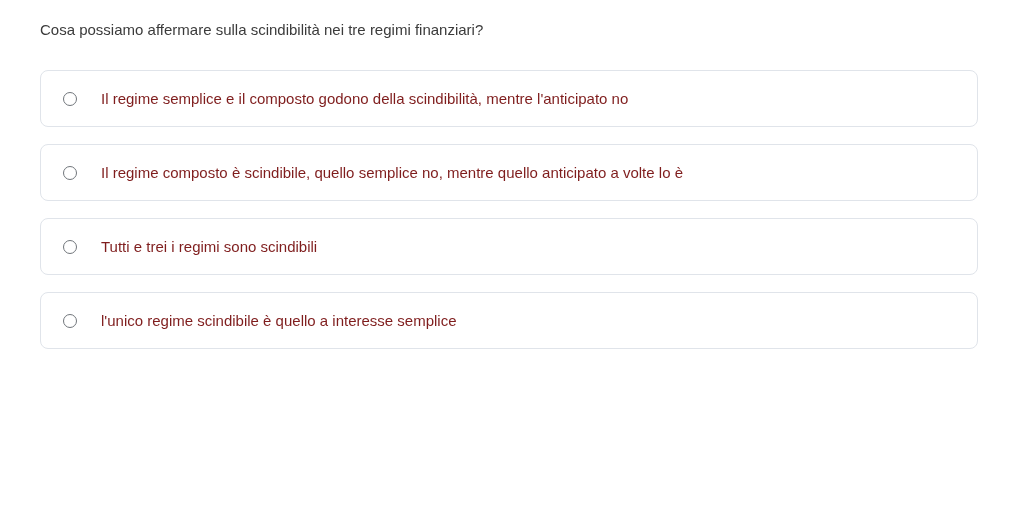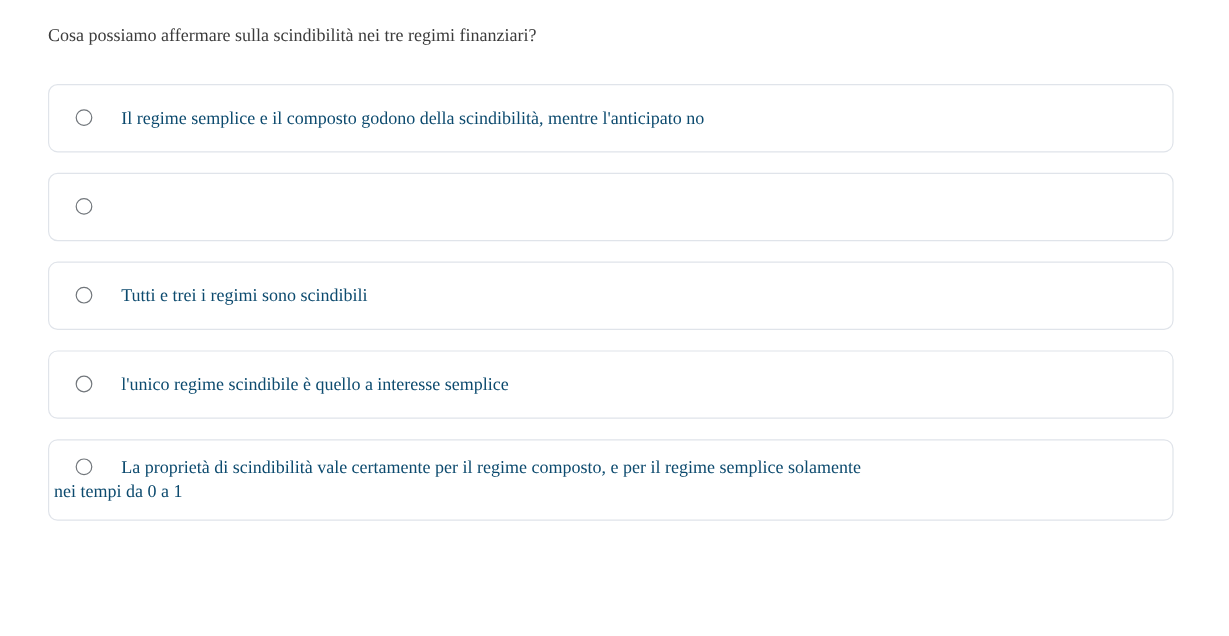--- a/index.html
+++ b/index.html
@@ -10,21 +10,20 @@
   body {
     width: 1024px;
     height: 530px;
     font-family: "Liberation Sans", sans-serif;
     overflow: hidden;
   }
   .page {
     box-sizing: border-box;
     width: 1024px;
     padding: 20px 46px 0 40px;
-    font-family: Liberation Serif, serif;
   }
   .question {
     font-size: 15px;
     line-height: 20px;
     color: #3b3b3b;
     margin: 0 0 30px 0;
   }
   .options {
     width: 100%;
   }
@@ -37,21 +36,21 @@
     display: flex;
     align-items: center;
     padding: 13px 8px 13px 4px;
     margin-bottom: 17px;
     cursor: pointer;
   }
   .option-inner {
     width: 100%;
     font-size: 15px;
     line-height: 20px;
-    color: #0c4a6e;
+    color: #7f1d1d;
   }
   .radio {
     display: inline-block;
     box-sizing: border-box;
     width: 14px;
     height: 14px;
     border: 1.5px solid #71767b;
     border-radius: 50%;
     background: #ffffff;
     margin: 0 24px 0 18px;
@@ -64,26 +63,22 @@
 </head>
 <body>
 
 <div class="page">
   <div class="question">Cosa possiamo affermare sulla scindibilità nei tre regimi finanziari?</div>
   <div class="options" id="options">
       <div class="option">
         <div class="option-inner"><span class="radio"></span><span class="option-label">Il regime semplice e il composto godono della scindibilità, mentre l'anticipato no</span></div>
       </div>
       <div class="option">
-        <div class="option-inner"><span class="radio"></span></div>
+        <div class="option-inner"><span class="radio"></span><span class="option-label">Il regime composto è scindibile, quello semplice no, mentre quello anticipato a volte lo è</span></div>
       </div>
       <div class="option">
         <div class="option-inner"><span class="radio"></span><span class="option-label">Tutti e trei i regimi sono scindibili</span></div>
       </div>
       <div class="option">
         <div class="option-inner"><span class="radio"></span><span class="option-label">l'unico regime scindibile è quello a interesse semplice</span></div>
       </div>
-      <div class="option">
-        <div class="option-inner"><span class="radio"></span><span class="option-label">La proprietà di scindibilità vale certamente per il regime composto, e per il regime semplice solamente
-nei tempi da 0 a 1</span></div>
-      </div>
     </div>
 </div>
 
 </body></html>

